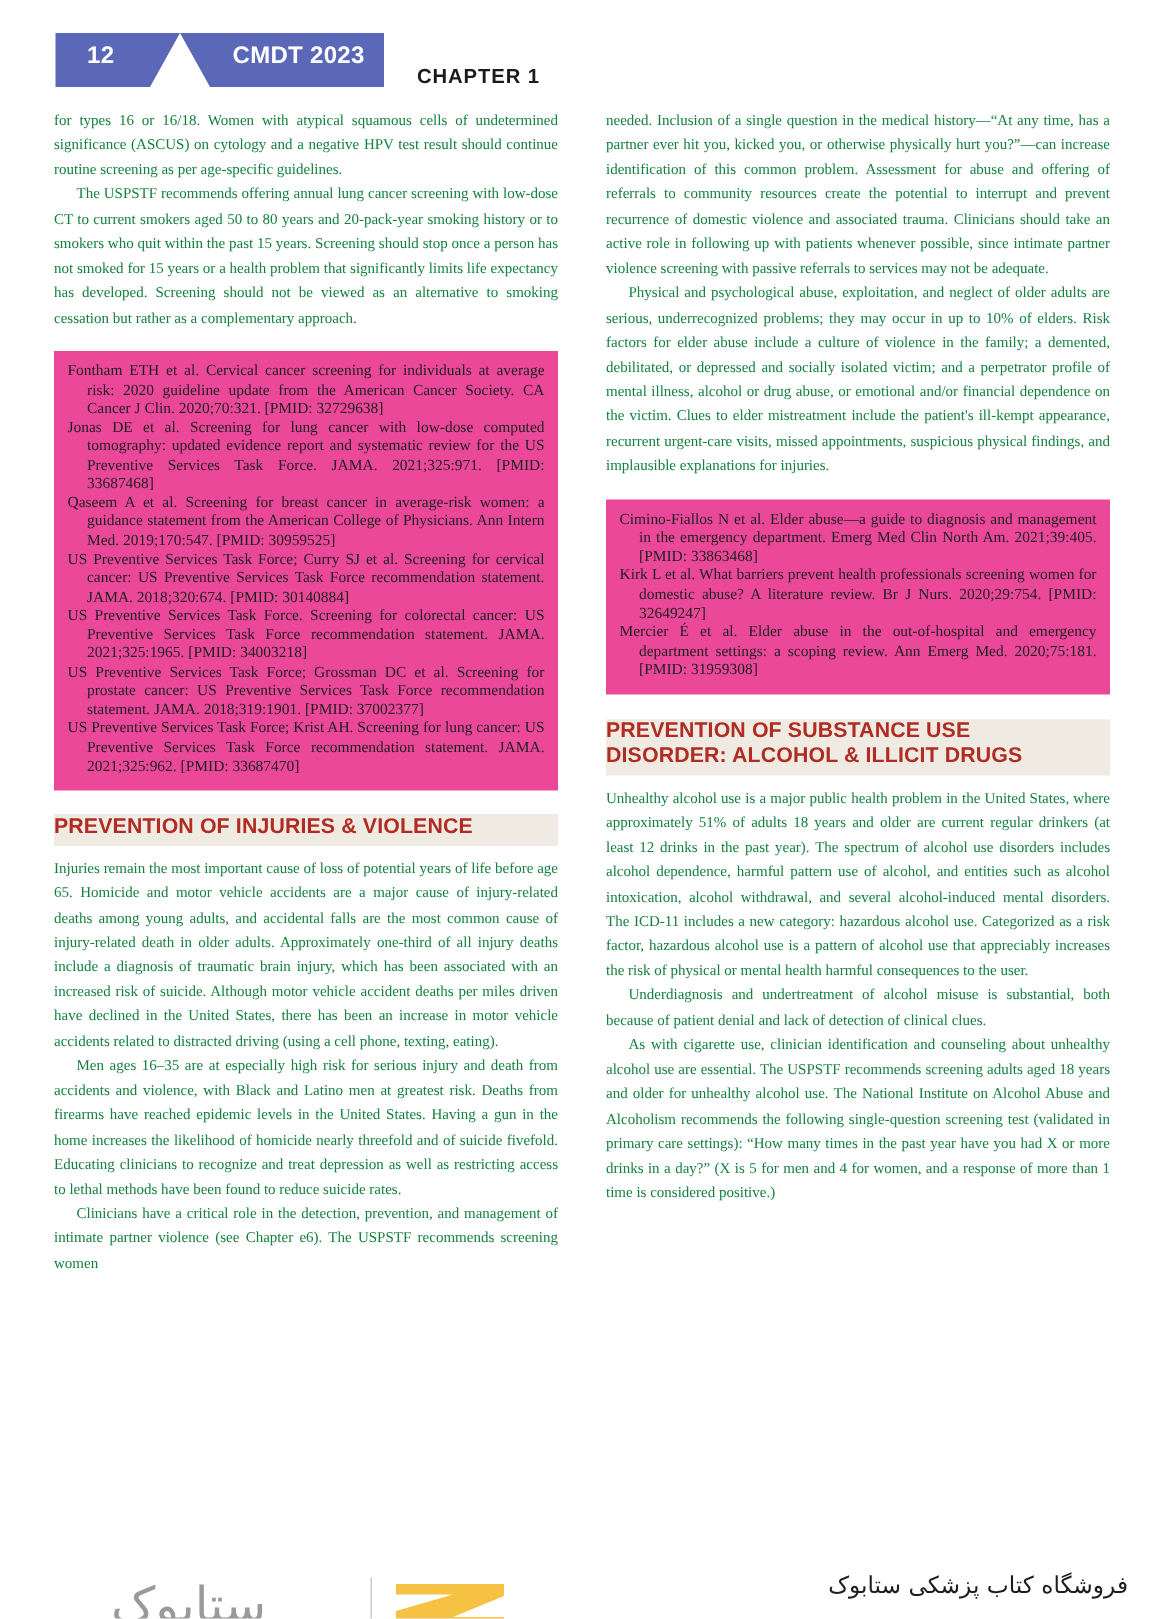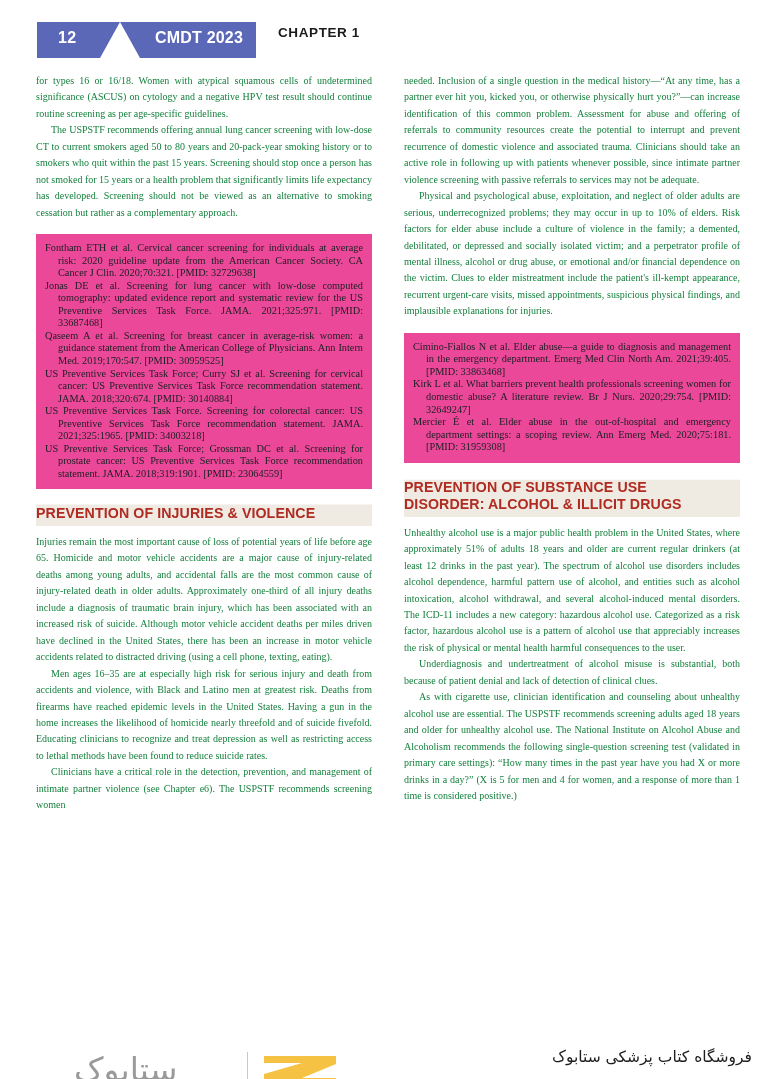--- a/index.html
+++ b/index.html
@@ -58,21 +58,21 @@
     top: 29px;
     color: #ffffff;
     font-family: "Liberation Sans", sans-serif;
     font-weight: bold;
     font-size: 16px;
     letter-spacing: .2px;
   }
   .header-chapter {
     position: absolute;
     left: 278px;
-    top: 25px;
+    top: 43px;
     color: #1b1b1b;
     font-family: "Liberation Sans", sans-serif;
     font-weight: bold;
     font-size: 13.5px;
     letter-spacing: .6px;
   }
 
   
   .columns {
     position: absolute;
@@ -237,21 +237,22 @@
 
     <p class="body">for types 16 or 16/18. Women with atypical squamous cells of undetermined significance (ASCUS) on cytology and a negative HPV test result should continue routine screening as per age-specific guidelines.</p>
     <p class="body">The USPSTF recommends offering annual lung cancer screening with low-dose CT to current smokers aged 50 to 80 years and 20-pack-year smoking history or to smokers who quit within the past 15 years. Screening should stop once a person has not smoked for 15 years or a health problem that significantly limits life expectancy has developed. Screening should not be viewed as an alternative to smoking cessation but rather as a complementary approach.</p>
 
     <div class="refbox">
       <p class="ref">Fontham ETH et al. Cervical cancer screening for individuals at average risk: 2020 guideline update from the American Cancer Society. CA Cancer J Clin. 2020;70:321. [PMID: 32729638]</p>
       <p class="ref">Jonas DE et al. Screening for lung cancer with low-dose computed tomography: updated evidence report and systematic review for the US Preventive Services Task Force. JAMA. 2021;325:971. [PMID: 33687468]</p>
       <p class="ref">Qaseem A et al. Screening for breast cancer in average-risk women: a guidance statement from the American College of Physicians. Ann Intern Med. 2019;170:547. [PMID: 30959525]</p>
       <p class="ref">US Preventive Services Task Force; Curry SJ et al. Screening for cervical cancer: US Preventive Services Task Force recommendation statement. JAMA. 2018;320:674. [PMID: 30140884]</p>
       <p class="ref">US Preventive Services Task Force. Screening for colorectal cancer: US Preventive Services Task Force recommendation statement. JAMA. 2021;325:1965. [PMID: 34003218]</p>
-      <p class="ref">US Preventive Services Task Force; Grossman DC et al. Screening for prostate cancer: US Preventive Services Task Force recommendation statement. JAMA. 2018;319:1901. [PMID: 23064559]</p>
+      <p class="ref">US Preventive Services Task Force; Grossman DC et al. Screening for prostate cancer: US Preventive Services Task Force recommendation statement. JAMA. 2018;319:1901. [PMID: 37002377]</p>
+      <p class="ref">US Preventive Services Task Force; Krist AH. Screening for lung cancer: US Preventive Services Task Force recommendation statement. JAMA. 2021;325:962. [PMID: 33687470]</p>
     </div>
 
     <div class="section-head">
       <span>PREVENTION OF INJURIES &amp; VIOLENCE</span>
     </div>
 
     <p class="body">Injuries remain the most important cause of loss of potential years of life before age 65. Homicide and motor vehicle accidents are a major cause of injury-related deaths among young adults, and accidental falls are the most common cause of injury-related death in older adults. Approximately one-third of all injury deaths include a diagnosis of traumatic brain injury, which has been associated with an increased risk of suicide. Although motor vehicle accident deaths per miles driven have declined in the United States, there has been an increase in motor vehicle accidents related to distracted driving (using a cell phone, texting, eating).</p>
     <p class="body">Men ages 16–35 are at especially high risk for serious injury and death from accidents and violence, with Black and Latino men at greatest risk. Deaths from firearms have reached epidemic levels in the United States. Having a gun in the home increases the likelihood of homicide nearly threefold and of suicide fivefold. Educating clinicians to recognize and treat depression as well as restricting access to lethal methods have been found to reduce suicide rates.</p>
     <p class="body">Clinicians have a critical role in the detection, prevention, and management of intimate partner violence (see Chapter e6). The USPSTF recommends screening women</p>
   </div>

